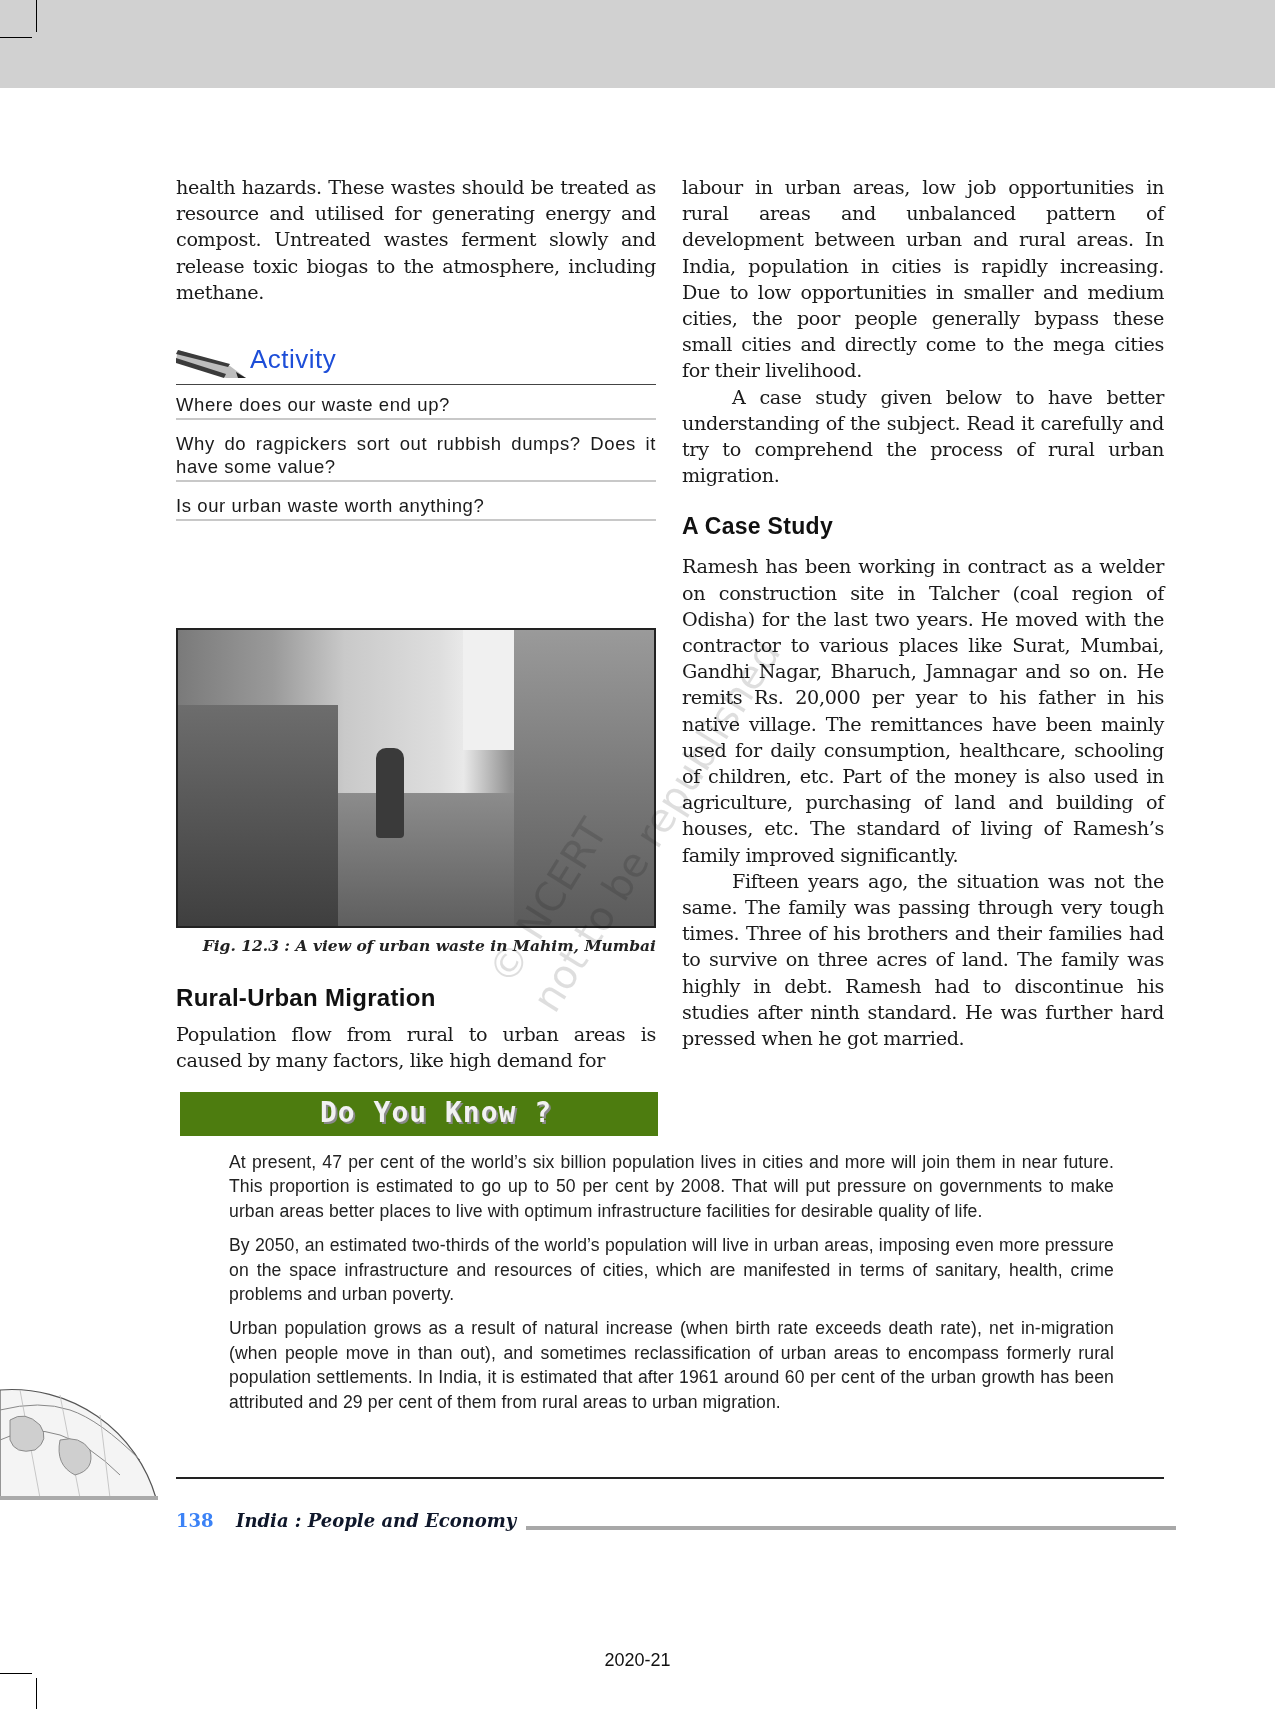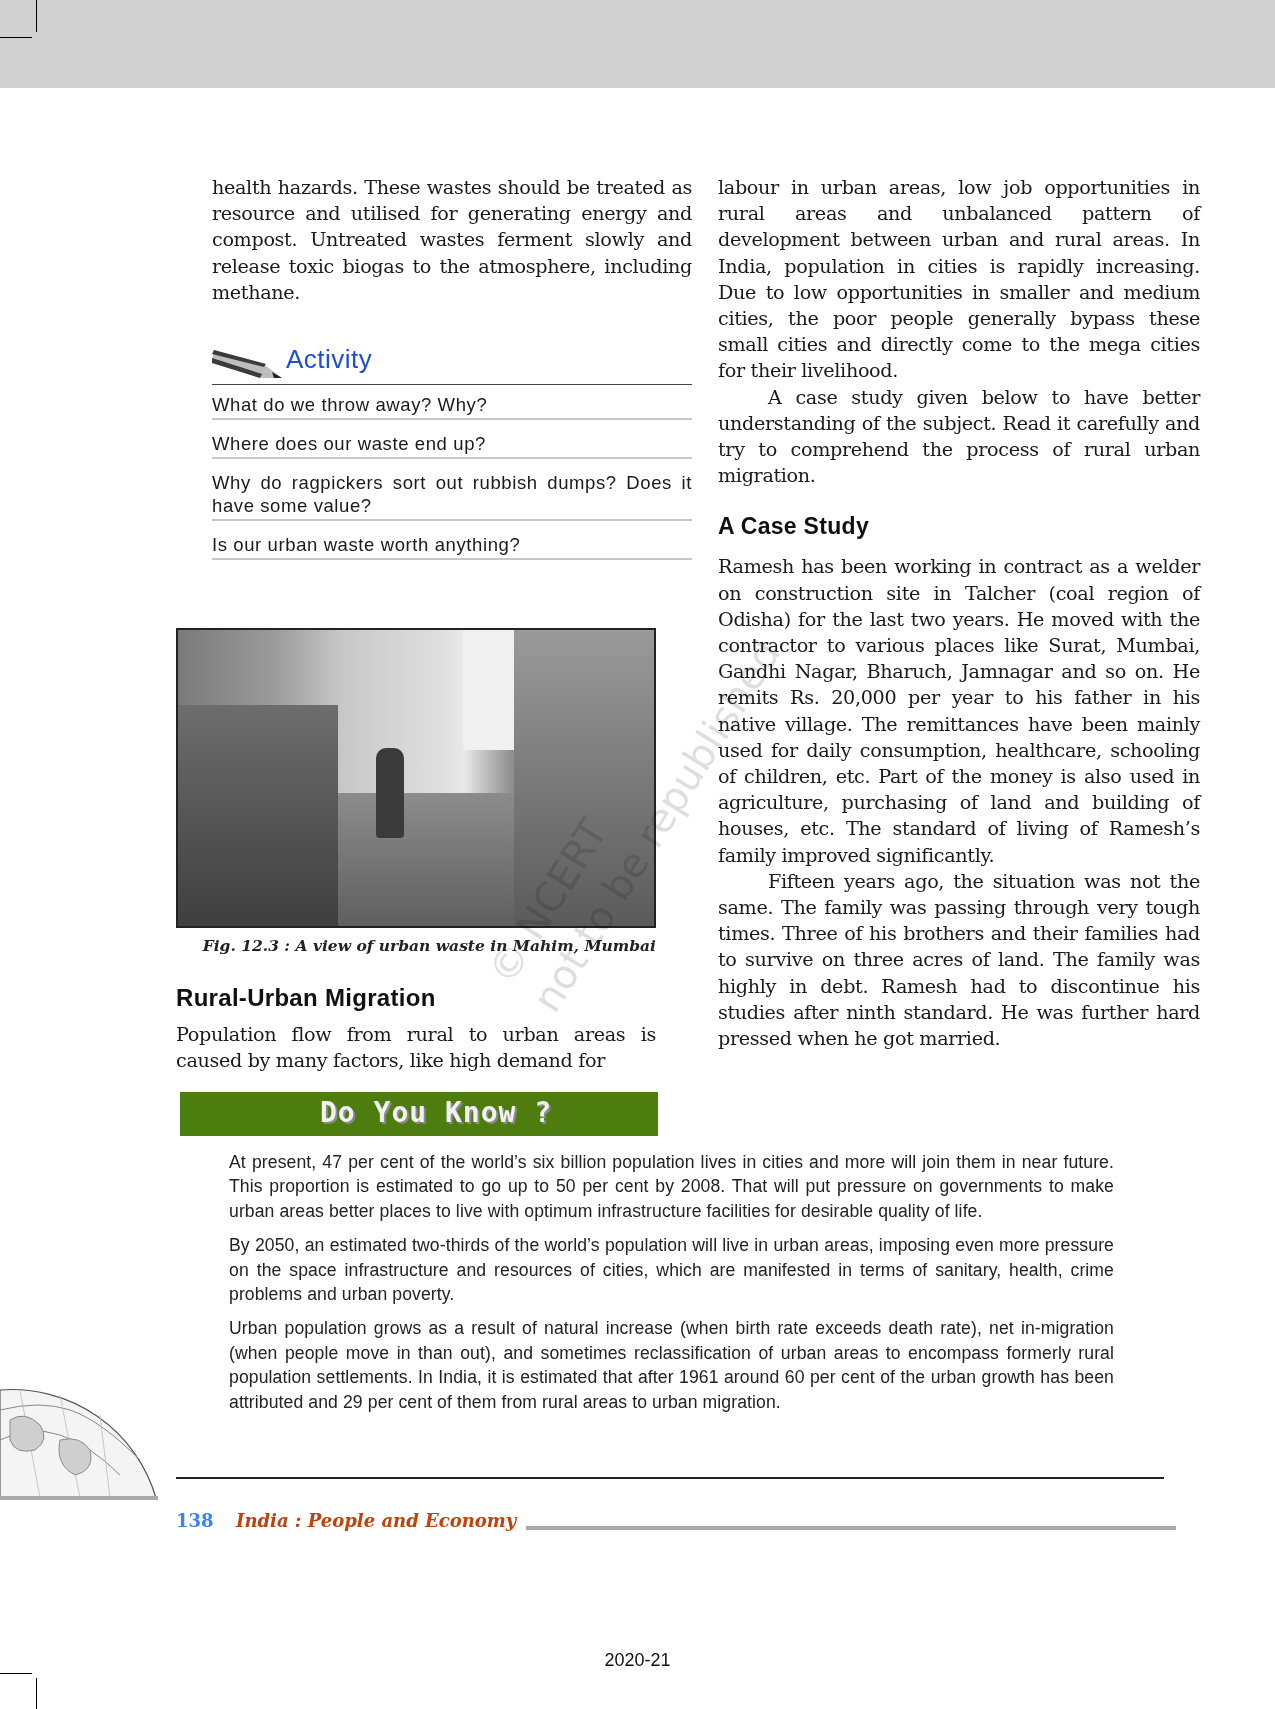--- a/index.html
+++ b/index.html
@@ -5,21 +5,21 @@
   html, body { margin: 0; padding: 0; }
   body {
     width: 1275px; height: 1709px; position: relative; overflow: hidden;
     background: #ffffff; color: #1a1a1a;
     font-family: "DejaVu Serif", serif;
   }
   .top-band { position: absolute; left: 0; top: 0; width: 1275px; height: 88px; background: #d1d1d1; }
   .crop-v { position: absolute; width: 1px; background: #000; }
   .crop-h { position: absolute; height: 1px; background: #000; }
 
-  .col { position: absolute; margin-left: 36px; }
+  .col { position: absolute; }
   .col-left { left: 176px; top: 175px; width: 480px; }
   .col-right { left: 682px; top: 175px; width: 482px; }
 
   .serif-p {
     font-family: "DejaVu Serif", serif; font-size: 19.2px; line-height: 26.2px;
     text-align: justify; margin: 0; letter-spacing: -0.35px;
   }
   .indent { text-indent: 50px; }
 
   .activity-head { position: relative; height: 44px; margin-top: 34px; border-bottom: 1.5px solid #444; }
@@ -75,21 +75,21 @@
   .dyk-p {
     font-family: "Liberation Sans", sans-serif; font-size: 17.6px; line-height: 24.4px;
     text-align: justify; margin: 0 0 10px 0; color: #222; letter-spacing: 0.1px;
   }
   .dyk-rule { position: absolute; left: 176px; top: 1477px; width: 988px; height: 2px; background: #222; }
 
   .globe { position: absolute; left: 0; top: 1380px; }
 
   .footer { position: absolute; left: 176px; top: 1510px; width: 1000px; height: 24px; }
   .page-num { position: absolute; left: 0; top: 0; font-family: "DejaVu Serif", serif; font-weight: bold; font-size: 18px; color: #3b82f6; }
-  .book-title { position: absolute; left: 60px; top: 0; font-family: "DejaVu Serif", serif; font-style: italic; font-weight: bold; font-size: 18px; color: #c2410c; }
+  .book-title { position: absolute; left: 60px; top: 0; font-family: "DejaVu Serif", serif; font-style: italic; font-weight: bold; font-size: 18px; color: #0f172a; }
   .footer-rule { position: absolute; left: 350px; top: 16px; width: 650px; height: 4px; background: #a8a8a8; }
 
   .year { position: absolute; left: 0; width: 1275px; top: 1650px; text-align: center;
     font-family: "Liberation Sans", sans-serif; font-size: 18px; color: #111; }
 
   .watermark {
     position: absolute; left: 420px; top: 760px; transform: rotate(-58deg); transform-origin: center;
     font-family: "DejaVu Sans", sans-serif; font-size: 40px; color: rgba(0,0,0,0.13);
     white-space: nowrap; line-height: 52px; pointer-events: none;
   }
@@ -110,21 +110,20 @@
     <svg class="pencil" width="72" height="32" viewBox="0 0 72 32">
       <polygon points="2,2 54,18 70,30 50,30 0,12" fill="#bdbdbd"></polygon>
       <polygon points="2,2 54,16 52,19 0,6" fill="#3b3b3b"></polygon>
       <polygon points="0,10 50,26 48,30 0,15" fill="#3b3b3b"></polygon>
       <polygon points="60,24 70,30 62,30" fill="#222"></polygon>
     </svg>
     <span class="activity-title">Activity</span>
   </div>
 
   <div>
-    <div class="q-item">What do we throw away? Why?</div>
     <div class="q-item">Where does our waste end up?</div>
     <div class="q-item">Why do ragpickers sort out rubbish dumps? Does it have some value?</div>
     <div class="q-item">Is our urban waste worth anything?</div>
   </div>
 </div>
 
 <div class="figure">
   <div class="sky"></div>
   <div class="ground"></div>
   <div class="wall-left"></div>

